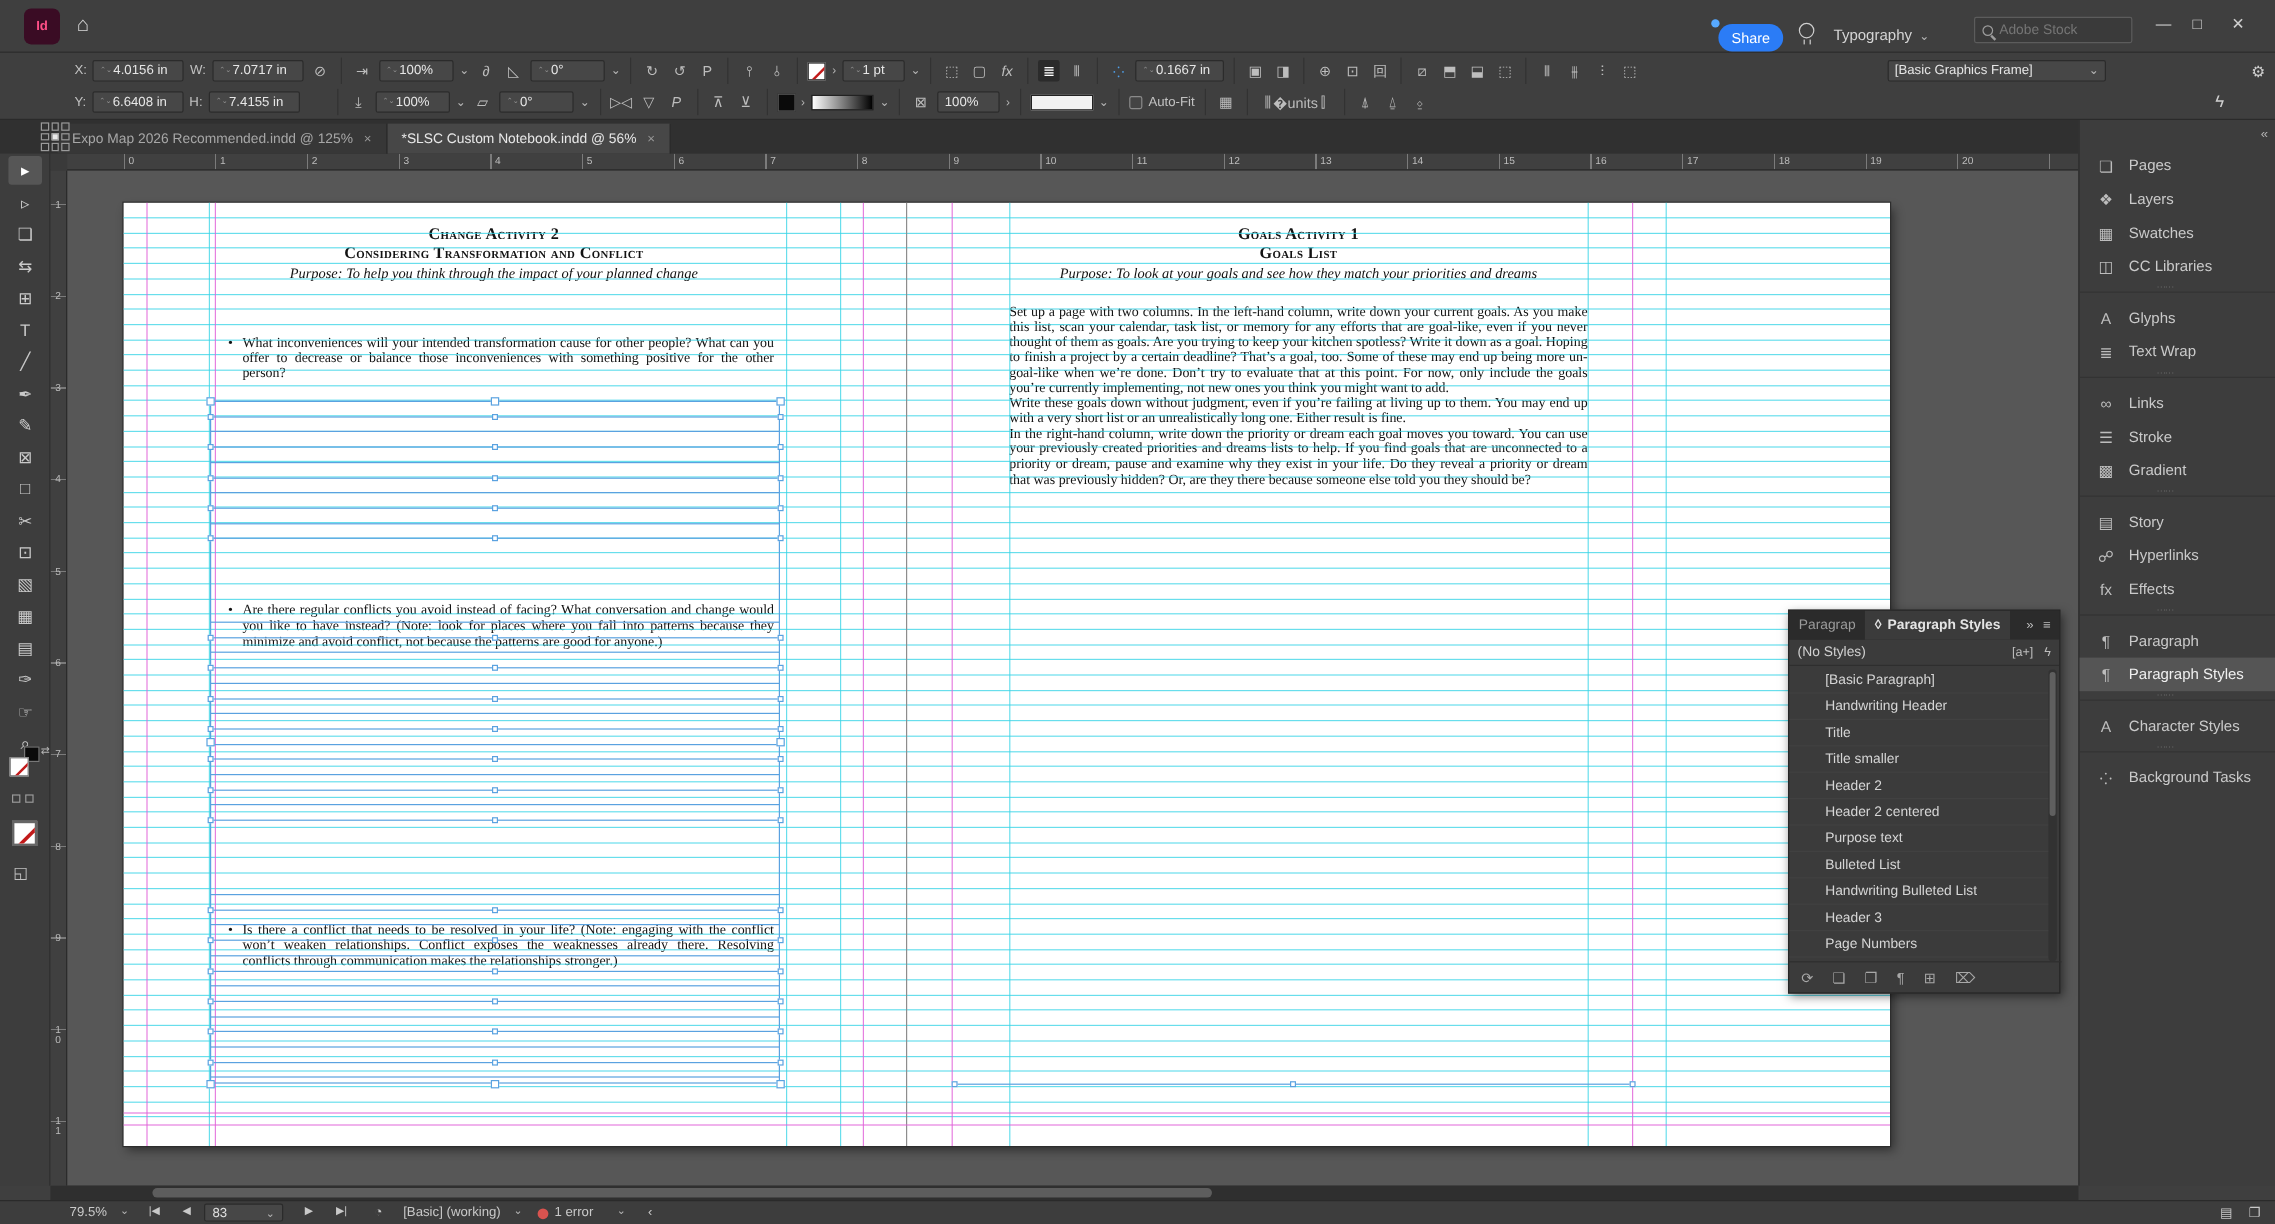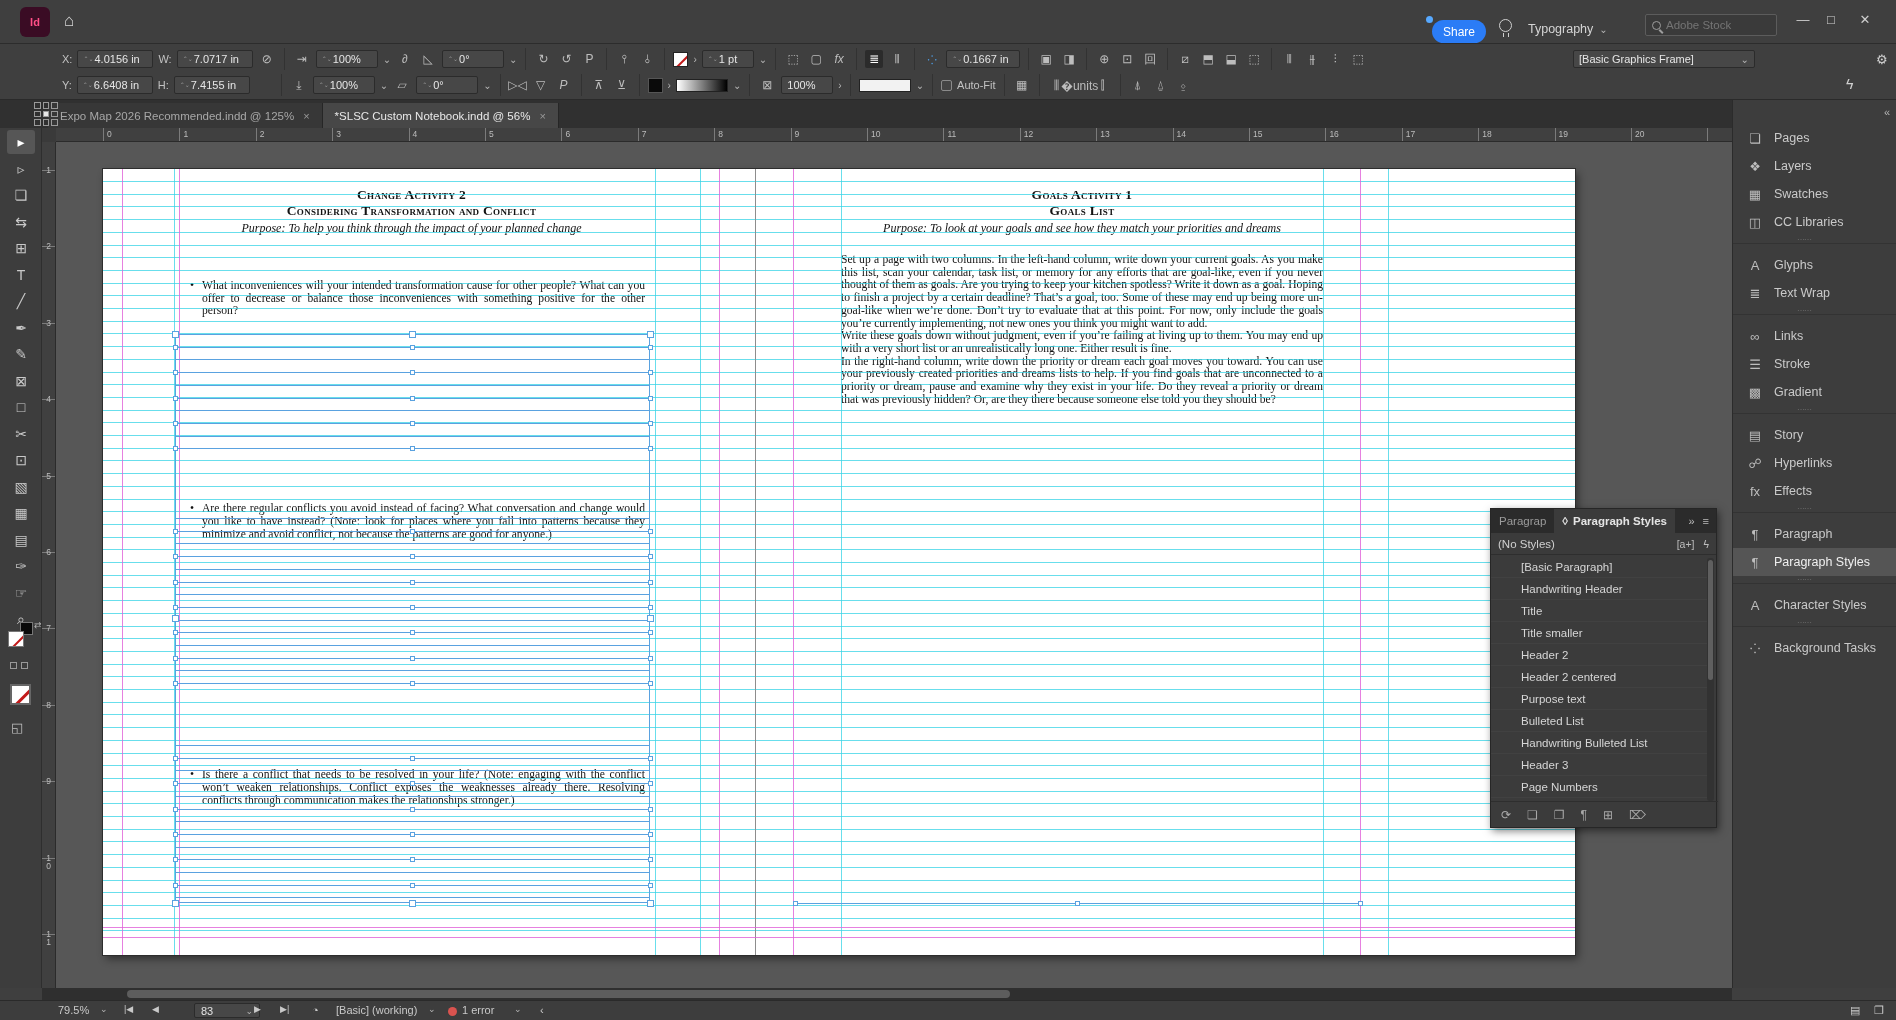--- a/index.html
+++ b/index.html
@@ -116,21 +116,21 @@
   .dock-item.gap:after { content:"⋯⋯"; position:absolute; left:64px; top:-16px; color:#6a6a6a; font-size:8px; letter-spacing:-1px; }
   .dock-item.active { background:#555; }
   .dock-item.active .dl { color:#f0f0f0; }
   .di { width:20px; text-align:center; color:#bdbdbd; font-size:13px; flex:none; }
   .dl { font-size:12.5px; color:#cacaca; }
   
   #hscroll { position:absolute; left:42px; top:988px; width:1690px; height:12px; background:#2f2f2f; z-index:12; }
   #hthumb { position:absolute; left:85px; top:2px; width:883px; height:8px; background:#5d5d5d; border-radius:4px; }
   #statusbar { position:absolute; left:0; top:1000px; width:1896px; height:20px; background:#3d3d3d; border-top:1px solid #2a2a2a; z-index:31; font-size:11px; color:#c9c9c9; }
   .sb { position:absolute; top:3px; }
-  .sb-box { position:absolute; top:2px; height:15px; background:#474747; border:1px solid #2b2b2b; border-radius:2px; display:flex; align-items:center; padding:0 6px; gap:20px; color:#e2e2e2;margin-left:24px; }
+  .sb-box { position:absolute; top:2px; height:15px; background:#474747; border:1px solid #2b2b2b; border-radius:2px; display:flex; align-items:center; padding:0 6px; gap:20px; color:#e2e2e2; }
   #err-dot { position:absolute; left:448px; top:6px; width:9px; height:9px; border-radius:50%; background:var(--red); }
   .tri { font-size:9px; color:#b5b5b5; }
 </style>
 </head>
 <body>
 
 <div id="titlebar">
   <div id="logo">Id</div>
   <div id="home">⌂</div>
   <div id="share-dot"></div>

